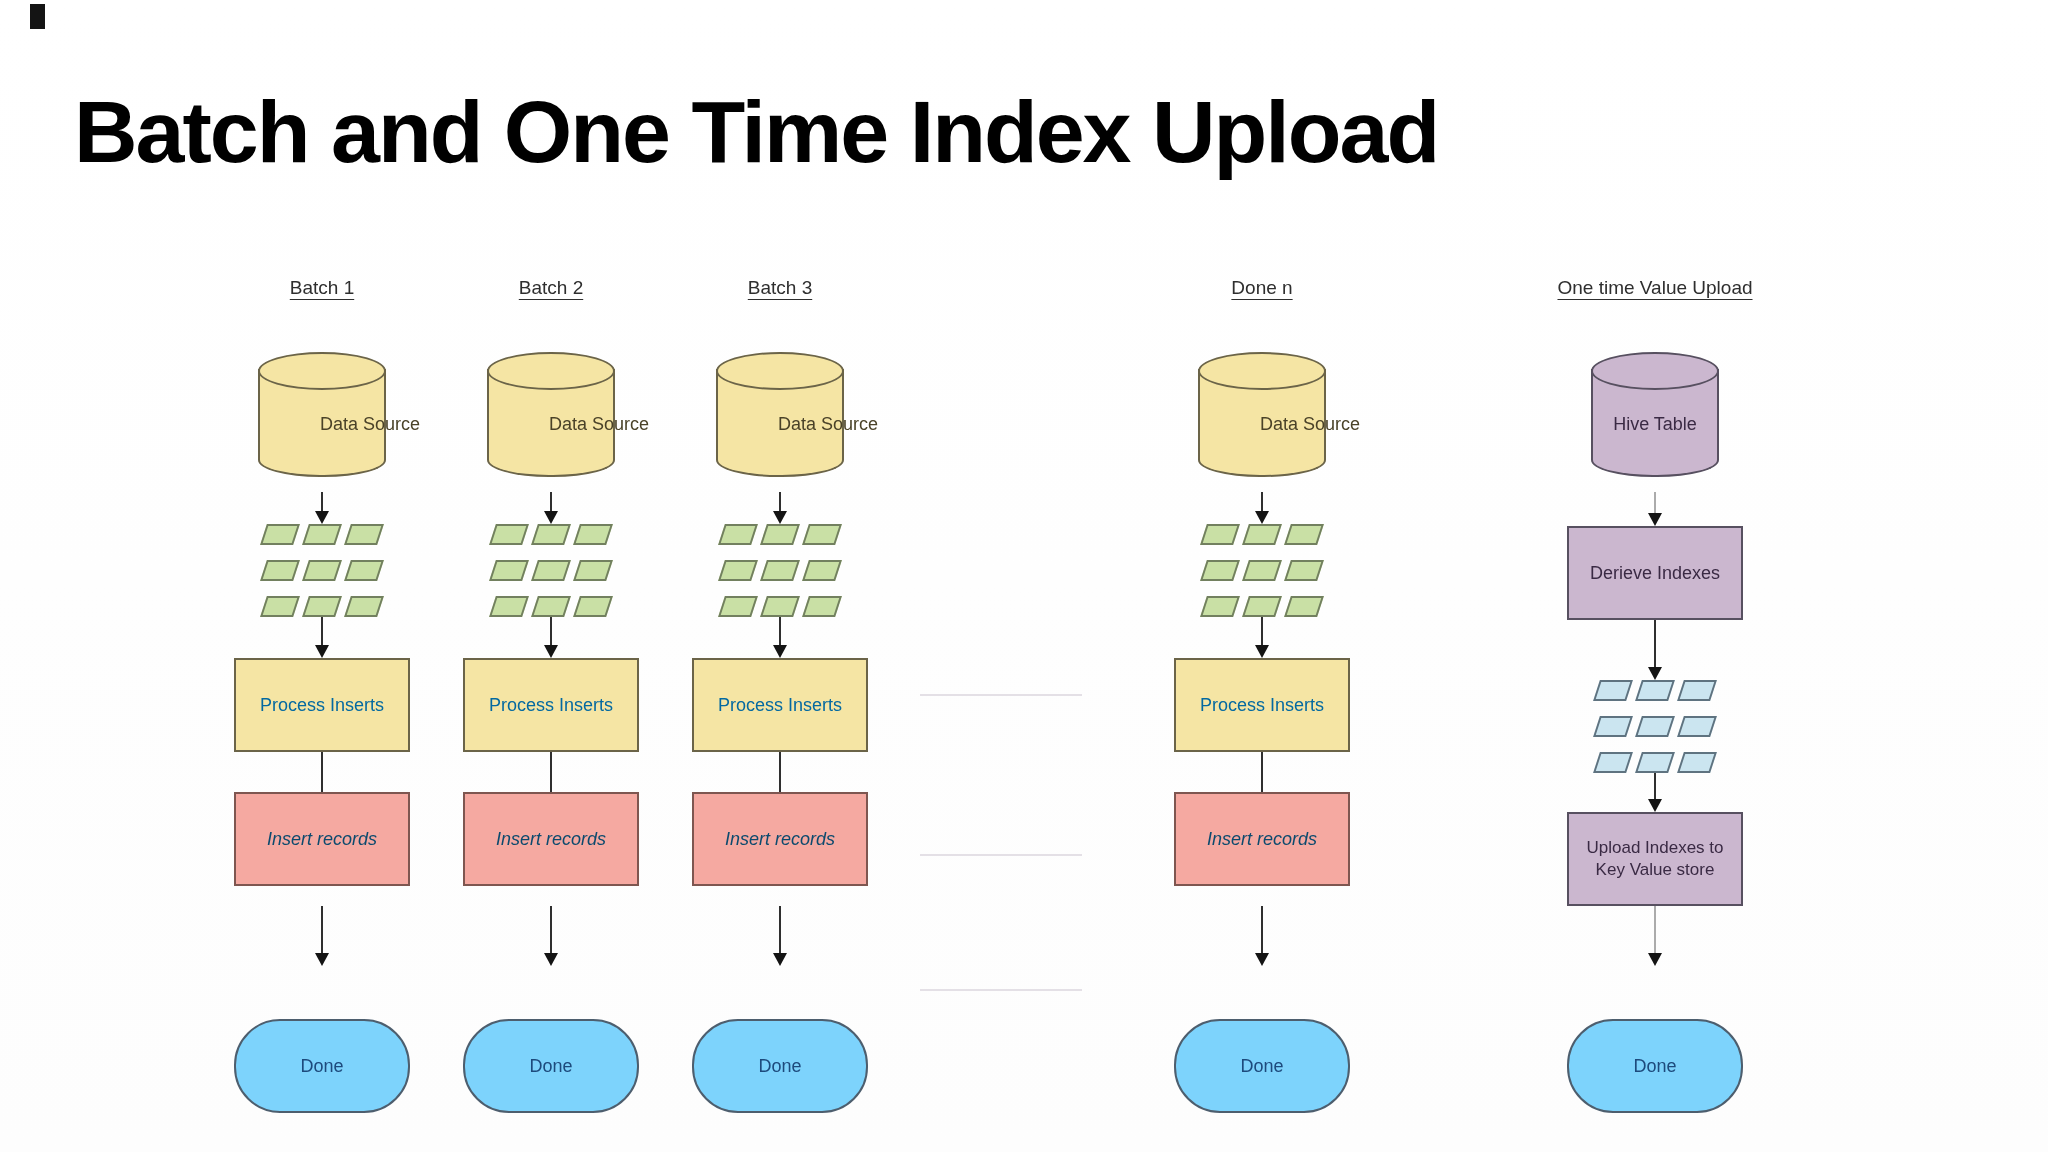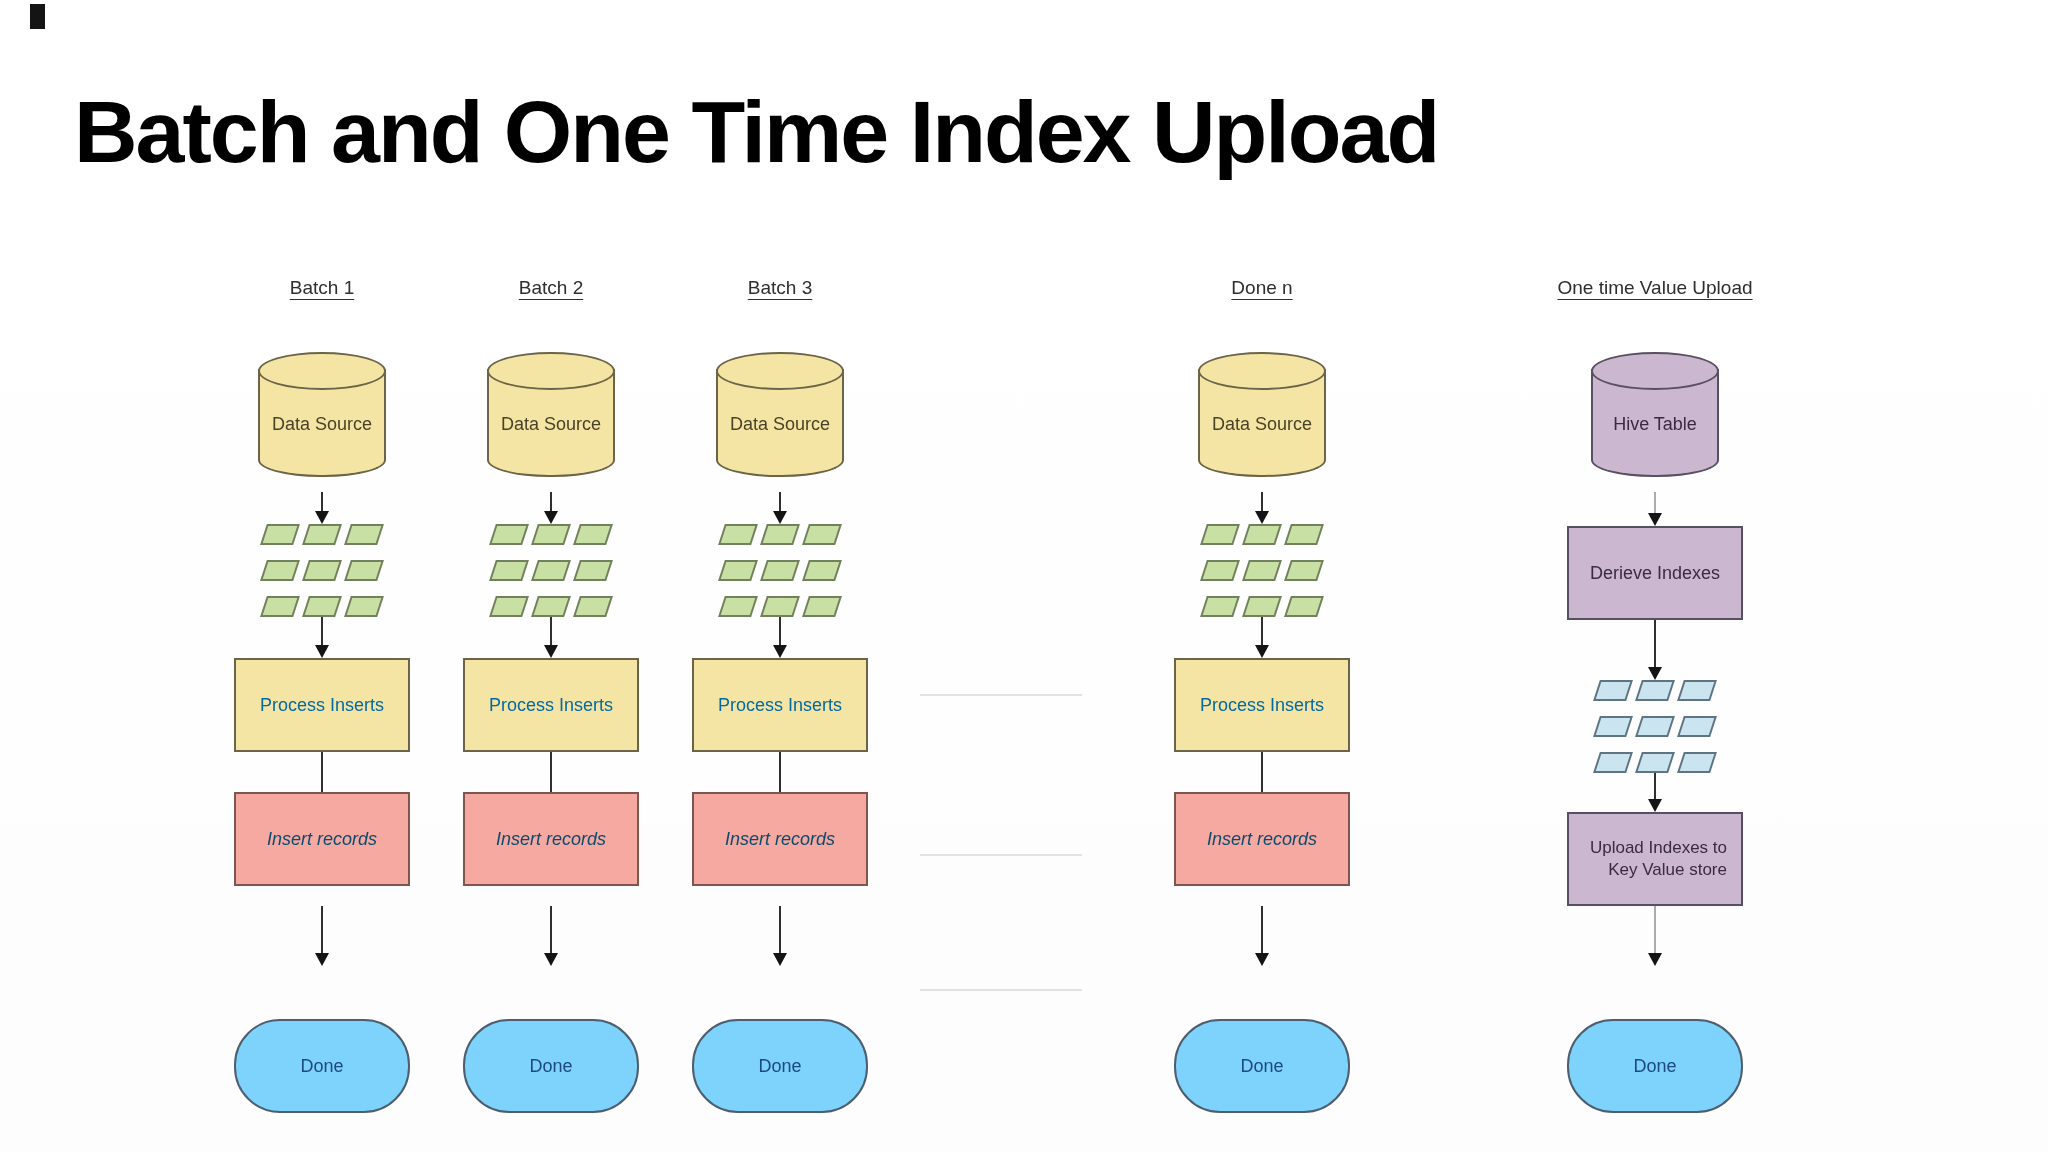--- a/index.html
+++ b/index.html
@@ -20,41 +20,41 @@
     white-space:nowrap;font-size:19px;color:#2e2e2e;
     text-decoration:underline;text-underline-offset:5px;
   }
   
   .cyl{position:absolute;top:352px;left:24px;width:128px;height:140px;}
   .cyl-top{position:absolute;top:0;left:0;width:124px;height:34px;border:2px solid;border-radius:50%;z-index:2;display:block;}
   .cyl-body{position:absolute;top:17px;left:0;width:124px;height:106px;border:2px solid;border-top:none;
     border-bottom-left-radius:62px 17px;border-bottom-right-radius:62px 17px;display:block;}
   .cyl-label{position:absolute;width:100%;text-align:center;top:62px;font-size:18px;z-index:3;}
   .yellow .cyl-top,.yellow .cyl-body{background:#F5E5A4;border-color:#6b6448;}
-  .yellow .cyl-label{color:#4a4228;}
+  .yellow .cyl-label{color:#4a4228;margin-left:48px;}
   .purple .cyl-top,.purple .cyl-body{background:#CBB7CF;border-color:#575060;}
   .purple .cyl-label{color:#3a2a44;}
   
   .arrow{position:absolute;left:calc(50% - 1px);width:2px;background:#2f2f2f;}
   .arrow.light{background:#ababab;}
   .arrow::after{content:"";position:absolute;bottom:-13px;left:-6px;width:0;height:0;
     border-left:7px solid transparent;border-right:7px solid transparent;border-top:13px solid #141414;}
   .a1{top:492px;height:19px}.a2{top:617px;height:28px}.a3{top:752px;height:47px}.a4{top:906px;height:47px}
   .a1b{top:492px;height:21px}.a2b{top:620px;height:47px}.a3b{top:773px;height:26px}
   
   .chunks{position:absolute;left:50%;transform:translateX(-50%);display:flex;flex-direction:column;gap:15px;}
   .chunks.top-row{top:524px;}
   .chunks.mid-row{top:680px;}
   .chunk-row{display:flex;gap:9px;justify-content:center;}
   .chunk{width:33px;height:21px;transform:skewX(-18deg);border:2px solid;display:block;box-sizing:border-box;}
   .green .chunk{background:#C9E0A5;border-color:#72805f;}
   .bluechunks .chunk{background:#CBE5F0;border-color:#5f7380;}
   
   .node{position:absolute;left:0;width:176px;height:94px;border:2px solid;box-sizing:border-box;
-    display:flex;align-items:center;justify-content:center;text-align:right;font-size:18px;}
+    display:flex;align-items:center;justify-content:center;text-align:center;font-size:18px;}
   .proc{top:658px;background:#F5E5A4;border-color:#6b6448;color:#0369a1;}
   .ins{top:792px;background:#F5A9A1;border-color:#7e5650;color:#0c4a6e;font-style:italic;}
   .done{top:1019px;background:#7dd3fc;border-color:#4d5e6e;color:#1d4a7c;border-radius:46px;}
   .purple-box{background:#CBB7CF;border-color:#575060;color:#3a2a44;}
   .derive{top:526px;}
   .upload{top:812px;font-size:17px;line-height:1.3;padding:16px 14px;}
   
   .cont{position:absolute;left:920px;width:162px;height:2px;background:#e4e0e6;}
   .cont1{top:694px}.cont2{top:854px}.cont3{top:989px}
 </style>

